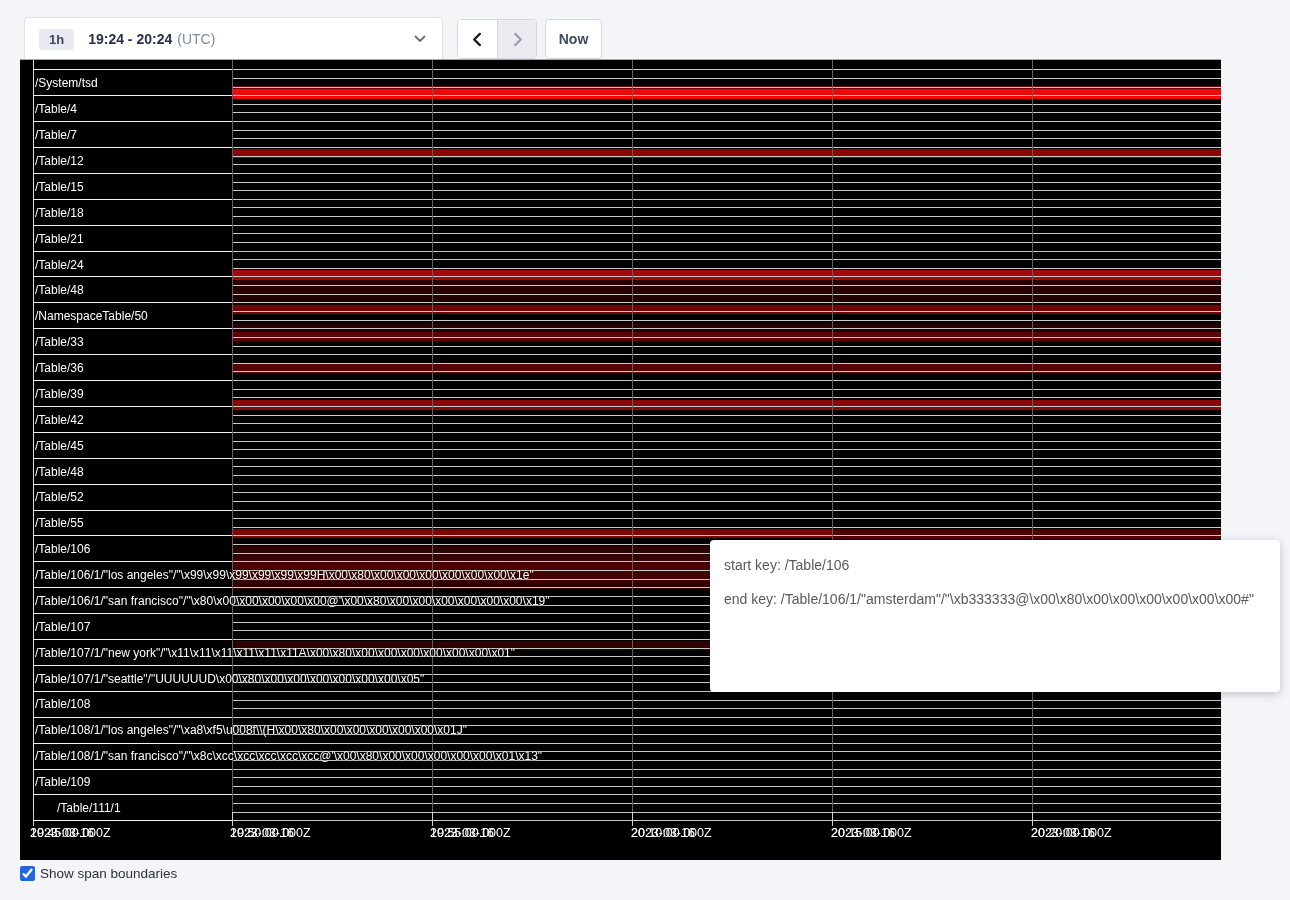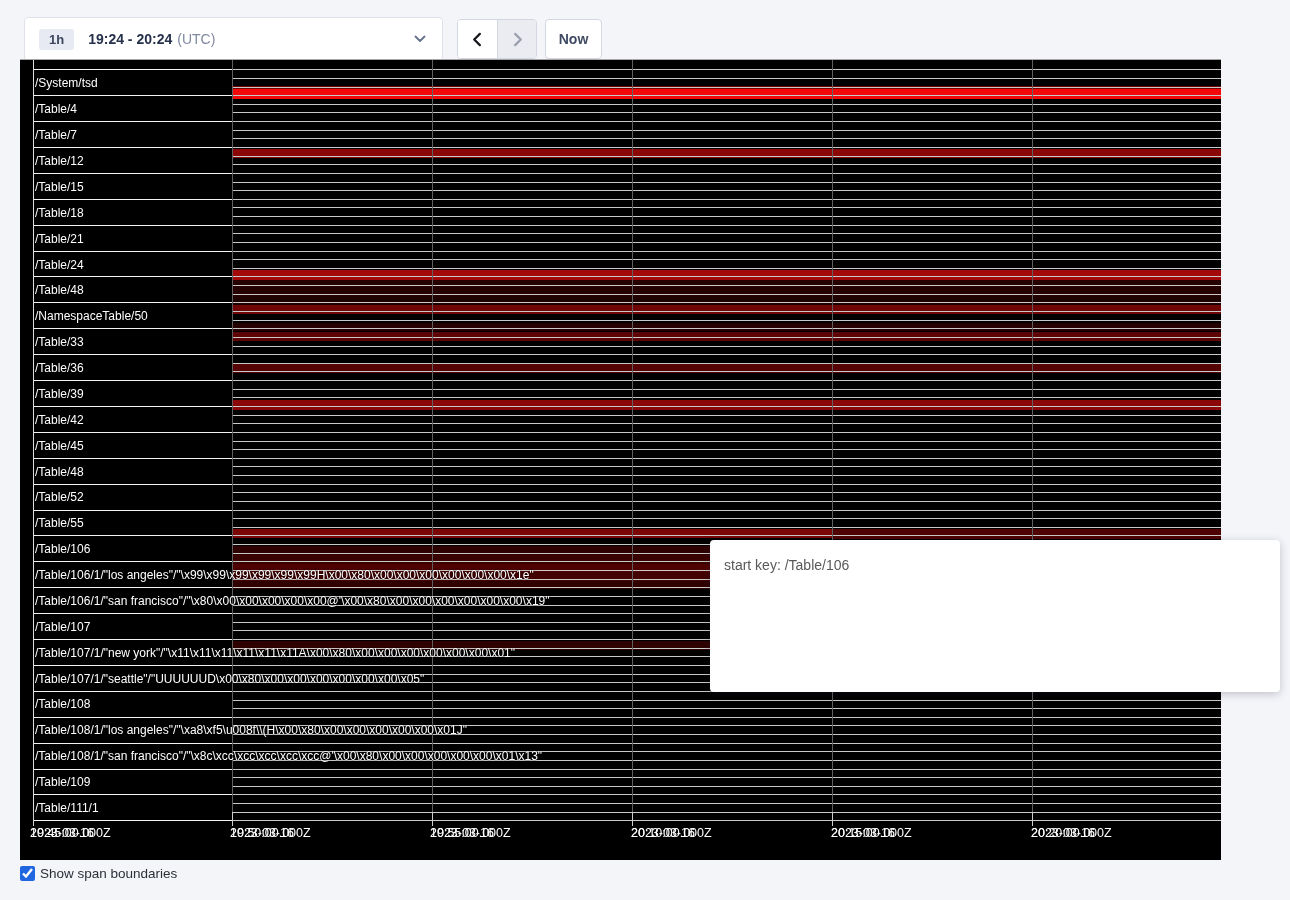--- a/index.html
+++ b/index.html
@@ -267,21 +267,21 @@
     <div class="kv-label" style="top: 483px;">/Table/106</div>
     <div class="kv-label" style="top: 509px;">/Table/106/1/"los angeles"/"\x99\x99\x99\x99\x99\x99H\x00\x80\x00\x00\x00\x00\x00\x00\x1e"</div>
     <div class="kv-label" style="top: 535px;">/Table/106/1/"san francisco"/"\x80\x00\x00\x00\x00\x00@'\x00\x80\x00\x00\x00\x00\x00\x00\x19"</div>
     <div class="kv-label" style="top: 561px;">/Table/107</div>
     <div class="kv-label" style="top: 587px;">/Table/107/1/"new york"/"\x11\x11\x11\x11\x11\x11A\x00\x80\x00\x00\x00\x00\x00\x00\x01"</div>
     <div class="kv-label" style="top: 613px;">/Table/107/1/"seattle"/"UUUUUUD\x00\x80\x00\x00\x00\x00\x00\x00\x05"</div>
     <div class="kv-label" style="top: 638px; text-align: center;">/Table/108</div>
     <div class="kv-label" style="top: 664px;">/Table/108/1/"los angeles"/"\xa8\xf5\u008f\\(H\x00\x80\x00\x00\x00\x00\x00\x01J"</div>
     <div class="kv-label" style="top: 690px;">/Table/108/1/"san francisco"/"\x8c\xcc\xcc\xcc\xcc\xcc@'\x00\x80\x00\x00\x00\x00\x00\x01\x13"</div>
     <div class="kv-label" style="top: 716px;">/Table/109</div>
-    <div class="kv-label" style="top: 742px;">/Table/111/1</div>
+    <div class="kv-label" style="top: 742px; margin-left: 22px;">/Table/111/1</div>
     <div style="left: 13px; top: 752px; width: 1px; height: 14px; background: rgb(207, 207, 207);"></div>
     <div class="axis-text" style="left: 10px; top: 766px;">
       <div>19:45:00.000Z</div>
       <div>2023-03-16</div>
     </div>
     <div style="left: 212px; top: 752px; width: 1px; height: 14px; background: rgb(207, 207, 207);"></div>
     <div class="axis-text" style="left: 210px; top: 766px;">
       <div>19:50:00.000Z</div>
       <div>2023-03-16</div>
     </div>
@@ -302,18 +302,19 @@
     </div>
     <div style="left: 1012px; top: 752px; width: 1px; height: 14px; background: rgb(207, 207, 207);"></div>
     <div class="axis-text" style="left: 1011px; top: 766px;">
       <div>20:20:00.000Z</div>
       <div>2023-03-16</div>
     </div>
   </div>
 
 <div class="kv-tooltip">
   <div class="tl">start key: /Table/106</div>
+  <div class="tl">end key: /Table/106/1/"amsterdam"/"\xb333333@\x00\x80\x00\x00\x00\x00\x00\x00#"</div>
 </div>
 
 <label class="footer-check">
   <input type="checkbox" checked="" style="">
   <span>Show span boundaries</span>
 </label>
 
 </body></html>

